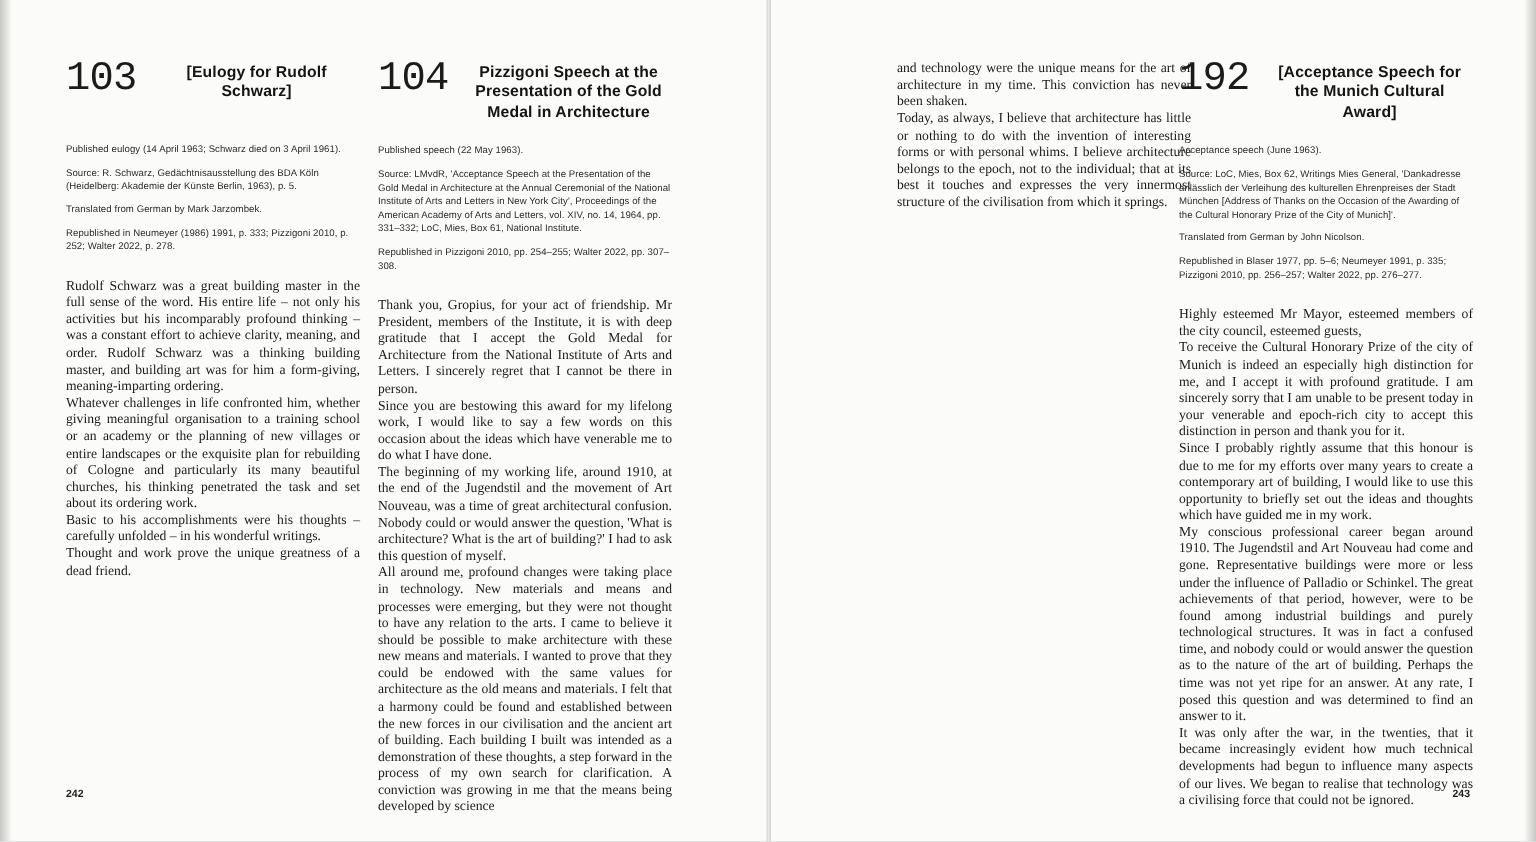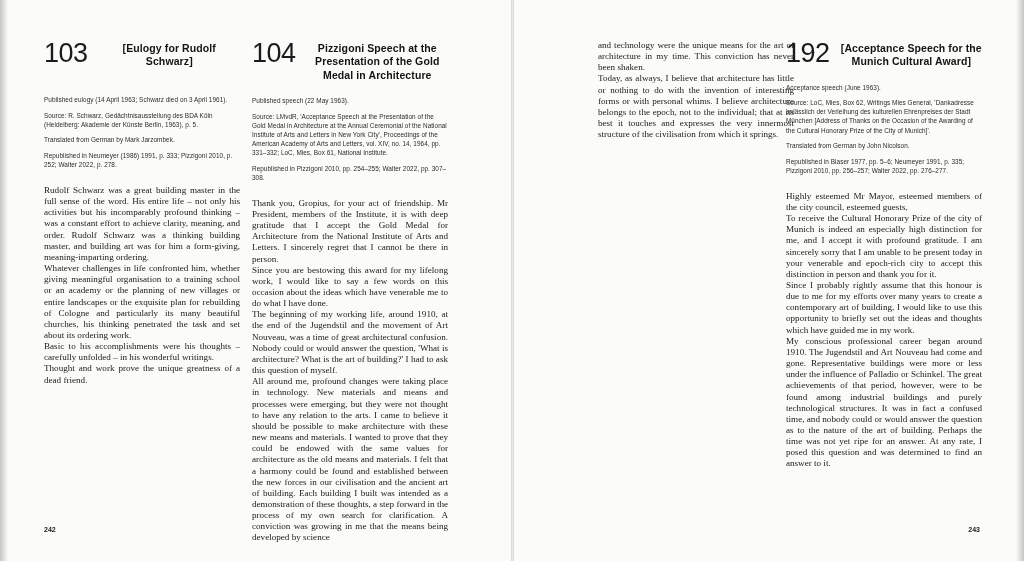--- a/index.html
+++ b/index.html
@@ -51,21 +51,21 @@
   .c4 { left: 786px; top: 40px; }
 
   
   .entry-head {
     display: flex;
     align-items: flex-start;
     gap: 11px;
     margin-bottom: 14px;
   }
   .entry-num {
-    font-family: Liberation Sans, sans-serif;
+    font-family: Liberation Mono, monospace;
     font-size: 27px;
     line-height: 27px;
     font-weight: 400;
     letter-spacing: -0.5px;
     color: #1b1b1b;
     white-space: nowrap;
   }
   .entry-title {
     font-family: "Liberation Sans", sans-serif;
     font-size: 10.5px;
@@ -178,19 +178,20 @@
         <p>Acceptance speech (June 1963).</p>
         <p>Source: LoC, Mies, Box 62, Writings Mies General, 'Dankadresse anlässlich der Verleihung des kulturellen Ehrenpreises der Stadt München [Address of Thanks on the Occasion of the Awarding of the Cultural Honorary Prize of the City of Munich]'.</p>
         <p>Translated from German by John Nicolson.</p>
         <p>Republished in Blaser 1977, pp. 5–6; Neumeyer 1991, p. 335; Pizzigoni 2010, pp. 256–257; Walter 2022, pp. 276–277.</p>
       </div>
     <div class="body">
         <p>Highly esteemed Mr Mayor, esteemed members of the city council, esteemed guests,</p>
         <p>To receive the Cultural Honorary Prize of the city of Munich is indeed an especially high distinction for me, and I accept it with profound gratitude. I am sincerely sorry that I am unable to be present today in your venerable and epoch-rich city to accept this distinction in person and thank you for it.</p>
         <p>Since I probably rightly assume that this honour is due to me for my efforts over many years to create a contemporary art of building, I would like to use this opportunity to briefly set out the ideas and thoughts which have guided me in my work.</p>
         <p>My conscious professional career began around 1910. The Jugendstil and Art Nouveau had come and gone. Representative buildings were more or less under the influence of Palladio or Schinkel. The great achievements of that period, however, were to be found among industrial buildings and purely technological structures. It was in fact a confused time, and nobody could or would answer the question as to the nature of the art of building. Perhaps the time was not yet ripe for an answer. At any rate, I posed this question and was determined to find an answer to it.</p>
+        <p>It was only after the war, in the twenties, that it became increasingly evident how much technical developments had begun to influence many aspects of our lives. We began to realise that technology was a civilising force that could not be ignored.</p>
       </div>
   </div>
 
   <div class="folio folio-left">242</div>
   <div class="folio folio-right">243</div>
 
 </div>
 
 </body></html>

